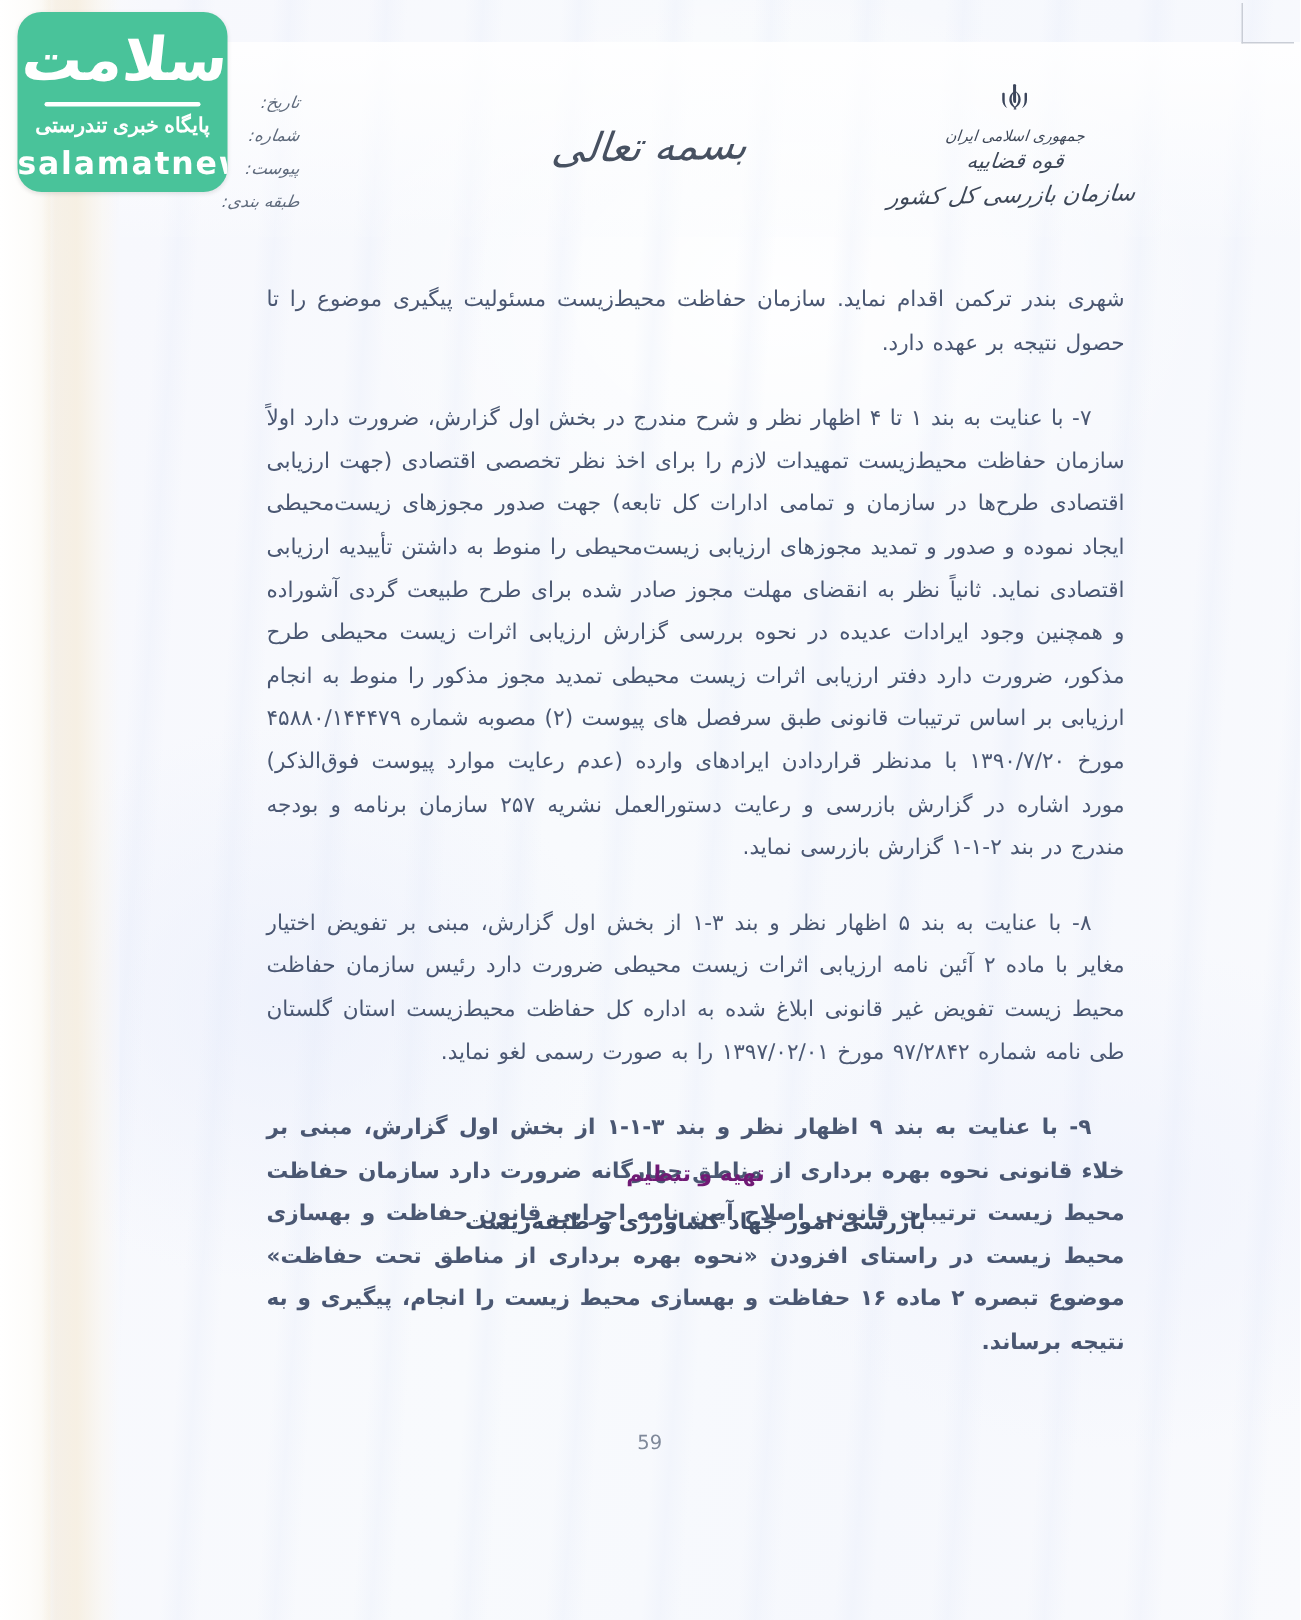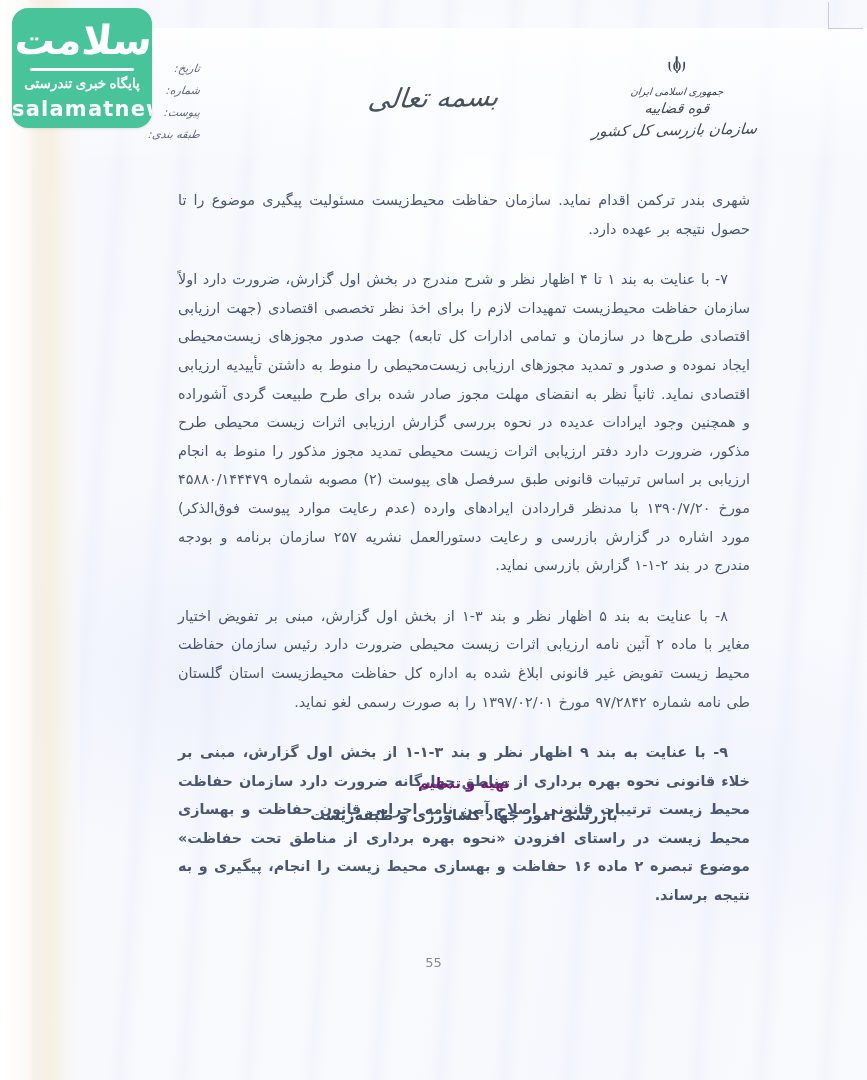--- a/index.html
+++ b/index.html
@@ -101,21 +101,21 @@
     background: #ffffff;
     border-radius: 2px;
   }
   #logo-tagline {
     position: absolute;
     left: 0; right: 0; top: 66px;
     text-align: center;
     color: #ffffff;
     font-size: 13.5px;
     font-weight: 700;
-    font-family: Liberation Serif, serif;
+    font-family: Liberation Sans, sans-serif;
     line-height: 20px;
   }
   #logo-brand {
     position: absolute;
     left: 0; right: 0; top: 88px;
     text-align: center;
     color: #ffffff;
     font-size: 21px;
     font-weight: 700;
     letter-spacing: 1.2px;
@@ -316,13 +316,13 @@
   <p class="para indent">۷- با عنایت به بند ۱ تا ۴ اظهار نظر و شرح مندرج در بخش اول گزارش، ضرورت دارد اولاً سازمان حفاظت محیط‌زیست تمهیدات لازم را برای اخذ نظر تخصصی اقتصادی (جهت ارزیابی اقتصادی طرح‌ها در سازمان و تمامی ادارات کل تابعه) جهت صدور مجوزهای زیست‌محیطی ایجاد نموده و صدور و تمدید مجوزهای ارزیابی زیست‌محیطی را منوط به داشتن تأییدیه ارزیابی اقتصادی نماید. ثانیاً نظر به انقضای مهلت مجوز صادر شده برای طرح طبیعت گردی آشوراده و همچنین وجود ایرادات عدیده در نحوه بررسی گزارش ارزیابی اثرات زیست محیطی طرح مذکور، ضرورت دارد دفتر ارزیابی اثرات زیست محیطی تمدید مجوز مذکور را منوط به انجام ارزیابی بر اساس ترتیبات قانونی طبق سرفصل های پیوست (۲) مصوبه شماره ۴۵۸۸۰/۱۴۴۴۷۹ مورخ ۱۳۹۰/۷/۲۰ با مدنظر قراردادن ایرادهای وارده (عدم رعایت موارد پیوست فوق‌الذکر) مورد اشاره در گزارش بازرسی و رعایت دستورالعمل نشریه ۲۵۷ سازمان برنامه و بودجه مندرج در بند ۲-۱-۱ گزارش بازرسی نماید.</p>
   <p class="para indent">۸- با عنایت به بند ۵ اظهار نظر و بند ۳-۱ از بخش اول گزارش، مبنی بر تفویض اختیار مغایر با ماده ۲ آئین نامه ارزیابی اثرات زیست محیطی ضرورت دارد رئیس سازمان حفاظت محیط زیست تفویض غیر قانونی ابلاغ شده به اداره کل حفاظت محیط‌زیست استان گلستان طی نامه شماره ۹۷/۲۸۴۲ مورخ ۱۳۹۷/۰۲/۰۱ را به صورت رسمی لغو نماید.</p>
   <p class="para indent">۹- با عنایت به بند ۹ اظهار نظر و بند ۳-۱-۱ از بخش اول گزارش، مبنی بر خلاء قانونی نحوه بهره برداری از مناطق چهارگانه ضرورت دارد سازمان حفاظت محیط زیست ترتیبات قانونی اصلاح آیین نامه اجرایی قانون حفاظت و بهسازی محیط زیست در راستای افزودن «نحوه بهره برداری از مناطق تحت حفاظت» موضوع تبصره ۲ ماده ۱۶ حفاظت و بهسازی محیط زیست را انجام، پیگیری و به نتیجه برساند.</p>
 </div>
 
 <div id="signature">
   <div id="sig-line1">تهیه و تنظیم</div>
   <div id="sig-line2">بازرسی امور جهاد کشاورزی و طبقه‌زیست</div>
 </div>
 
-<div id="page-number">55</div>
+<div id="page-number">59</div>
 
 </body></html>

